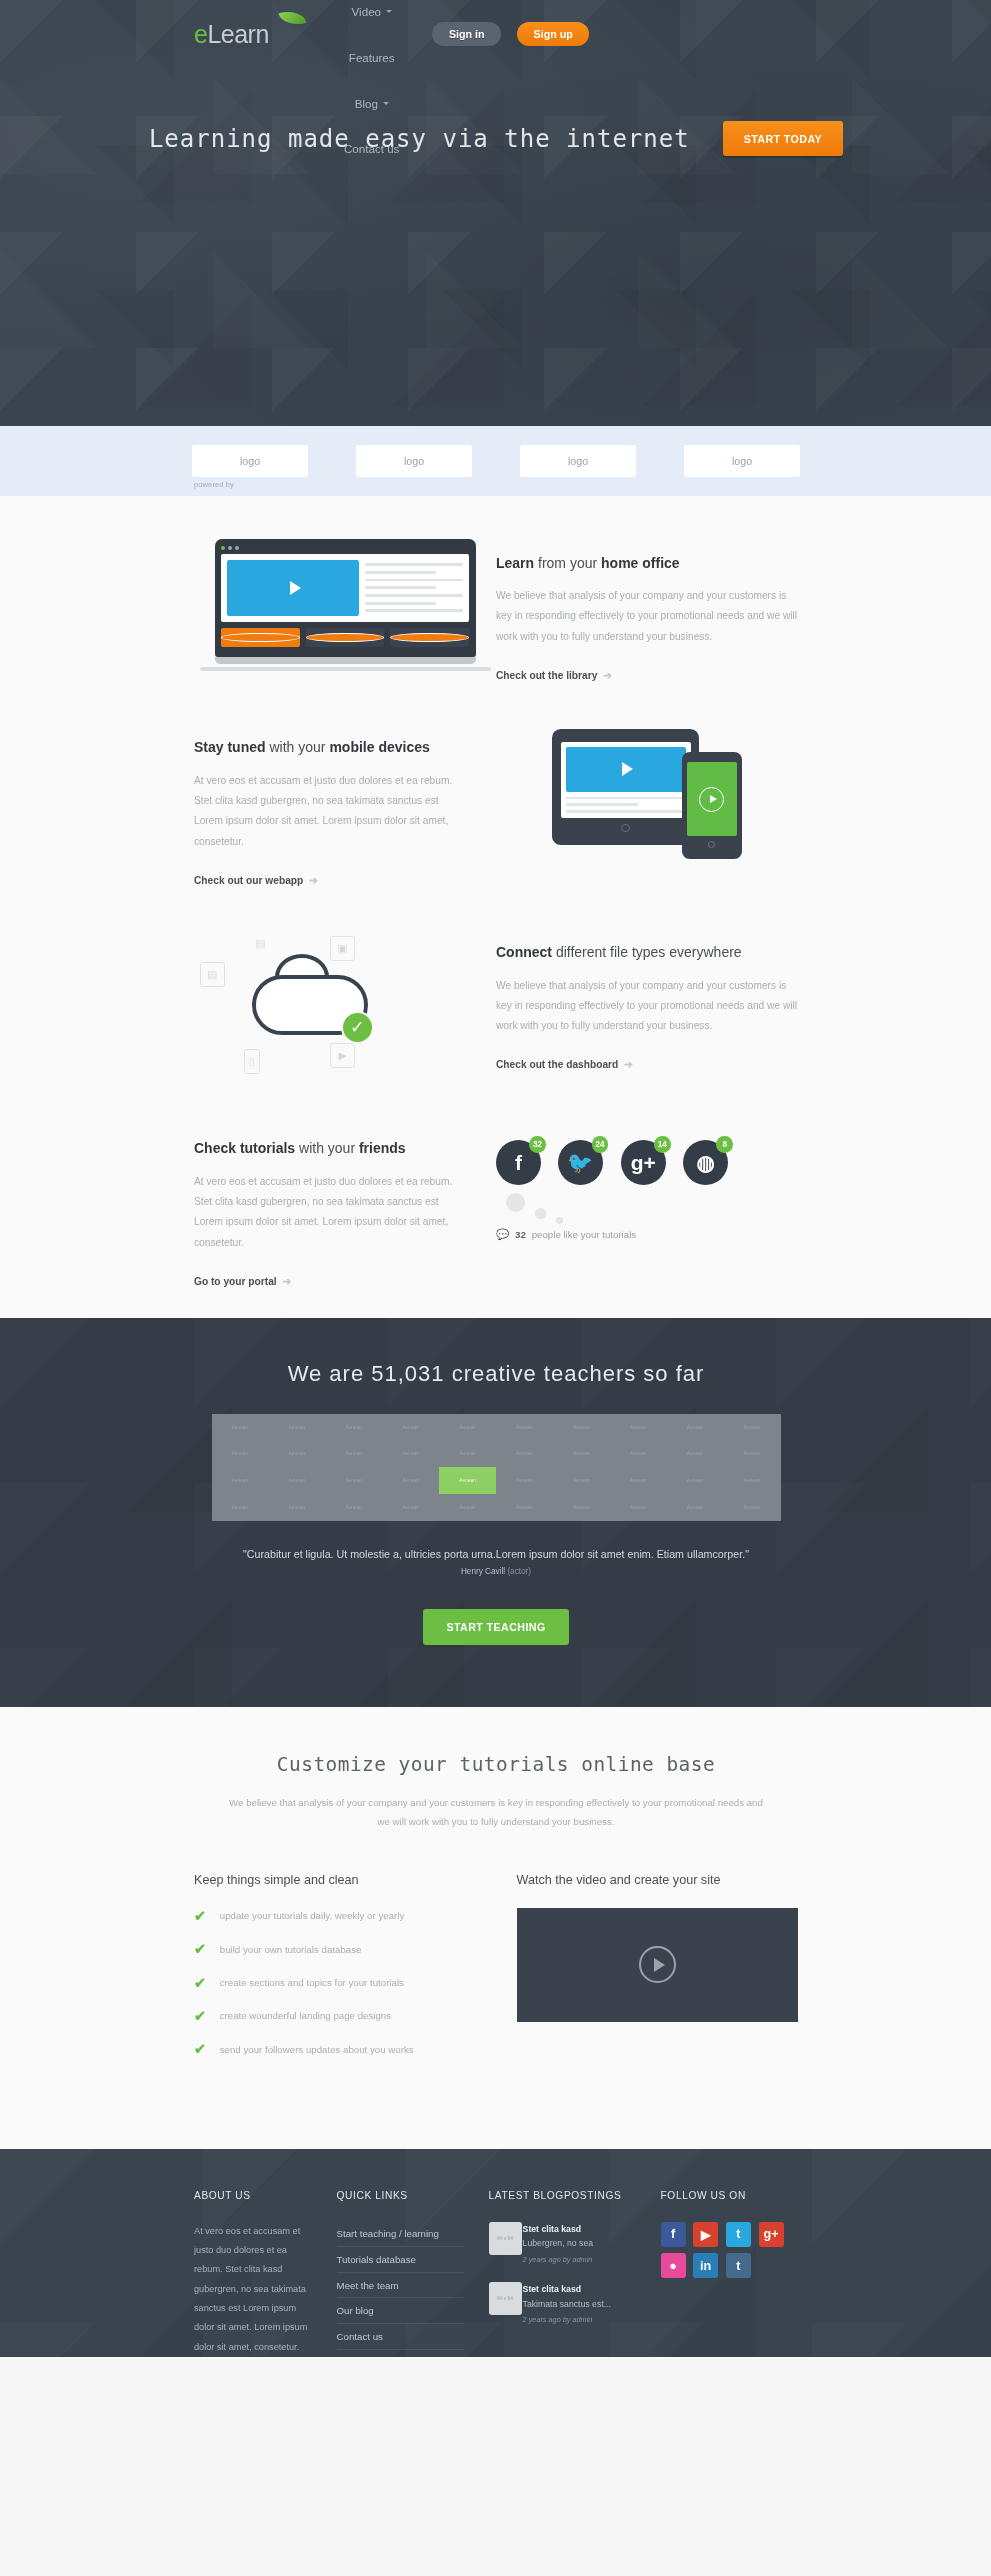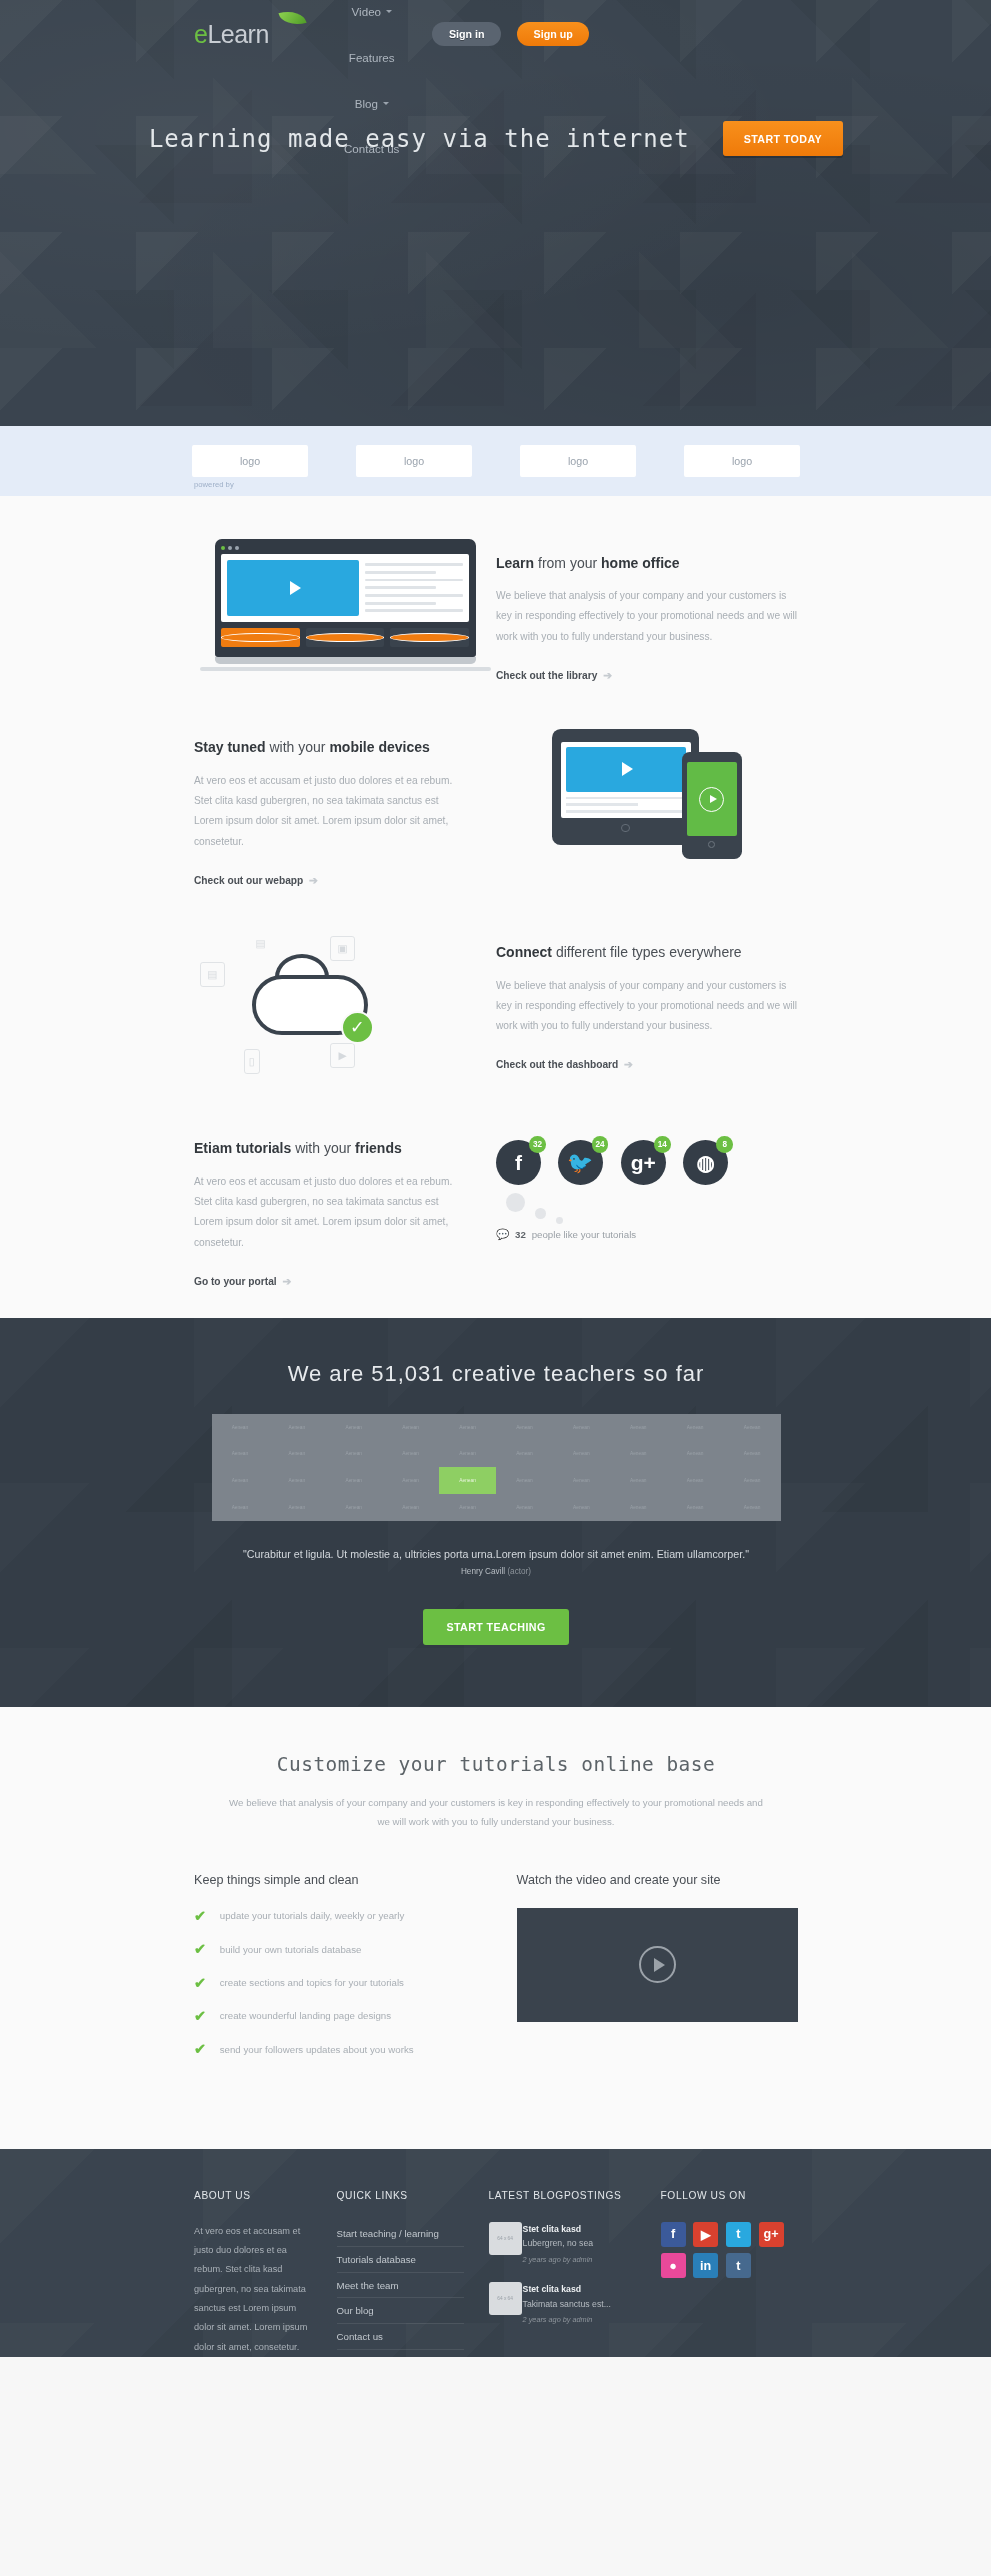--- a/index.html
+++ b/index.html
@@ -427,21 +427,21 @@
         <p class="feat">We believe that analysis of your company and your customers is key in responding effectively to your promotional needs and we will work with you to fully understand your business.</p>
         <a href="#" class="morelink">
             <span>Check out the dashboard</span>
             <span class="arr">➔</span>
           </a>
       </div>
     </div>
 
     <div class="row">
       <div class="col txt left">
-        <h3 class="feat"><b>Etiam tutorials</b> with your <b>friends</b></h3>
+        <h3 class="feat"><b>Check tutorials</b> with your <b>friends</b></h3>
         <p class="feat">At vero eos et accusam et justo duo dolores et ea rebum. Stet clita kasd gubergren, no sea takimata sanctus est Lorem ipsum dolor sit amet. Lorem ipsum dolor sit amet, consetetur.</p>
         <a href="#" class="morelink">
             <span>Go to your portal</span>
             <span class="arr">➔</span>
           </a>
       </div>
       <div class="col">
         <div class="socials">
           <div class="soc">
               <span>f</span>

